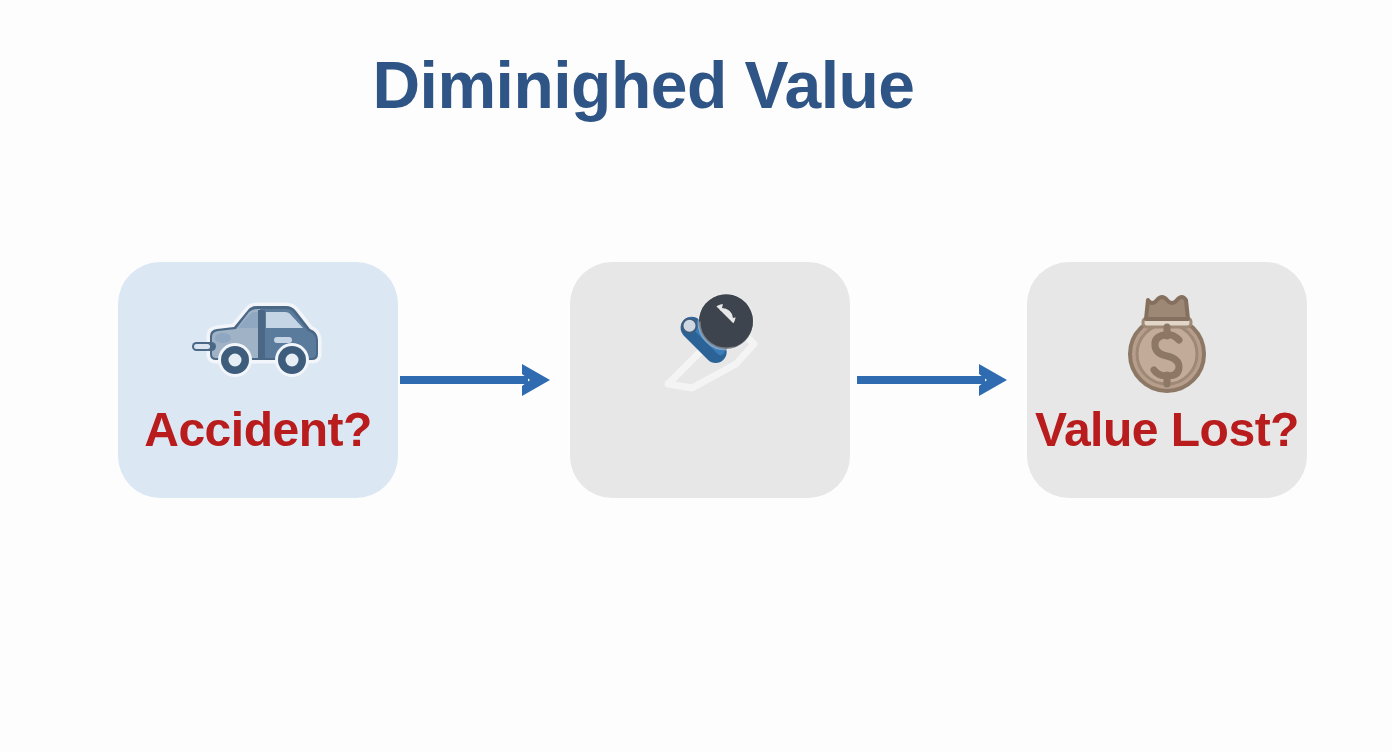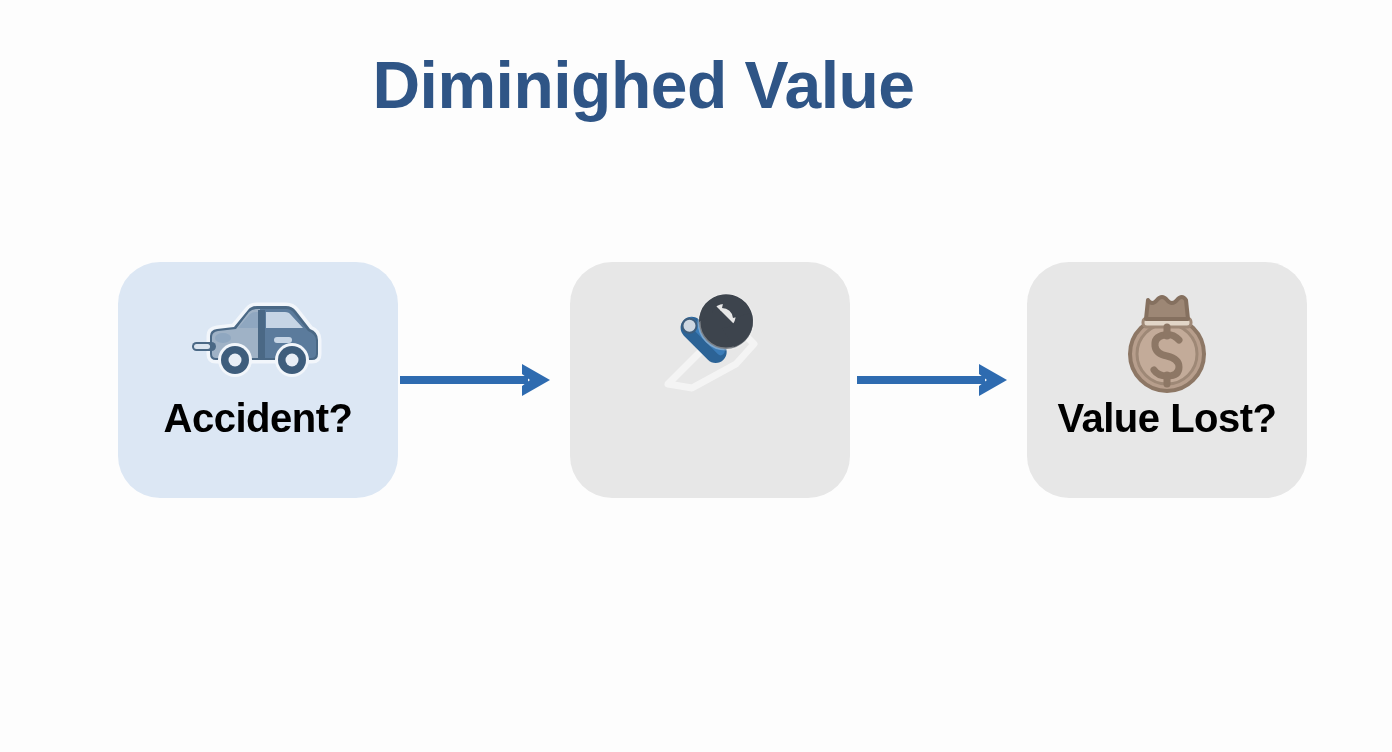--- a/index.html
+++ b/index.html
@@ -67,25 +67,26 @@
     margin-top: 24px;
     width: 136px;
     height: 112px;
     display: flex;
     align-items: center;
     justify-content: center;
   }
   .card-icon svg { display: block; }
 
   .card-label {
+    margin-top: 8px;
     font-family: "Liberation Sans", sans-serif;
-    font-size: 40px;
+    font-size: 48px;
     font-weight: bold;
     letter-spacing: -0.5px;
-    color: #000000;
+    color: #b91c1c;
     line-height: 1;
     white-space: nowrap;
   }
 
   
   .arrow {
     position: absolute;
     top: 96px;
     width: 172px;
     height: 44px;

